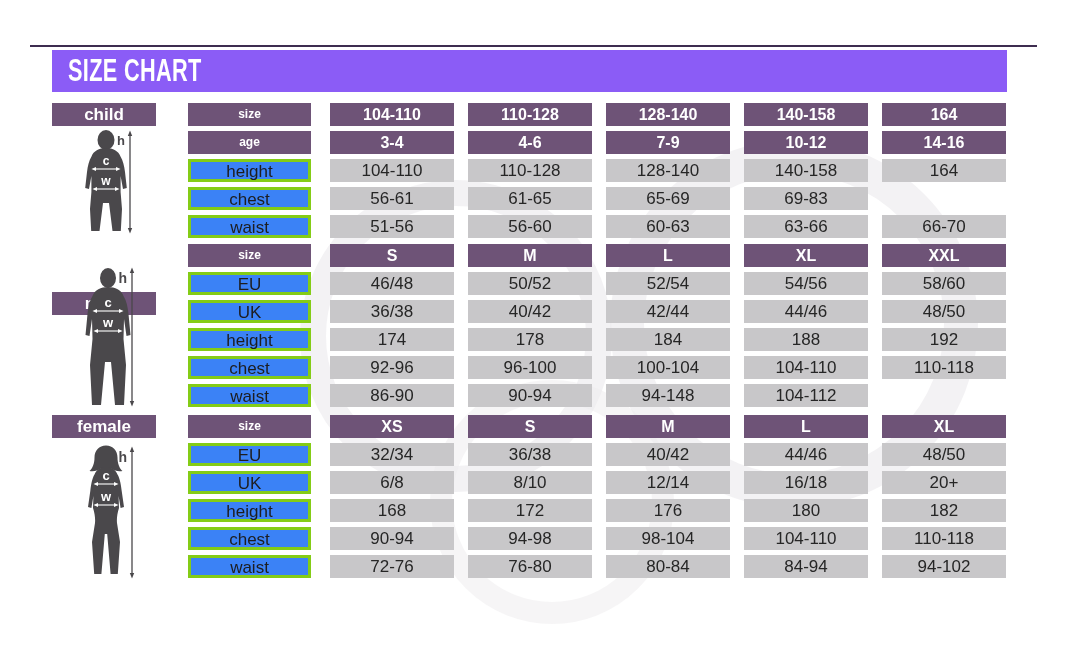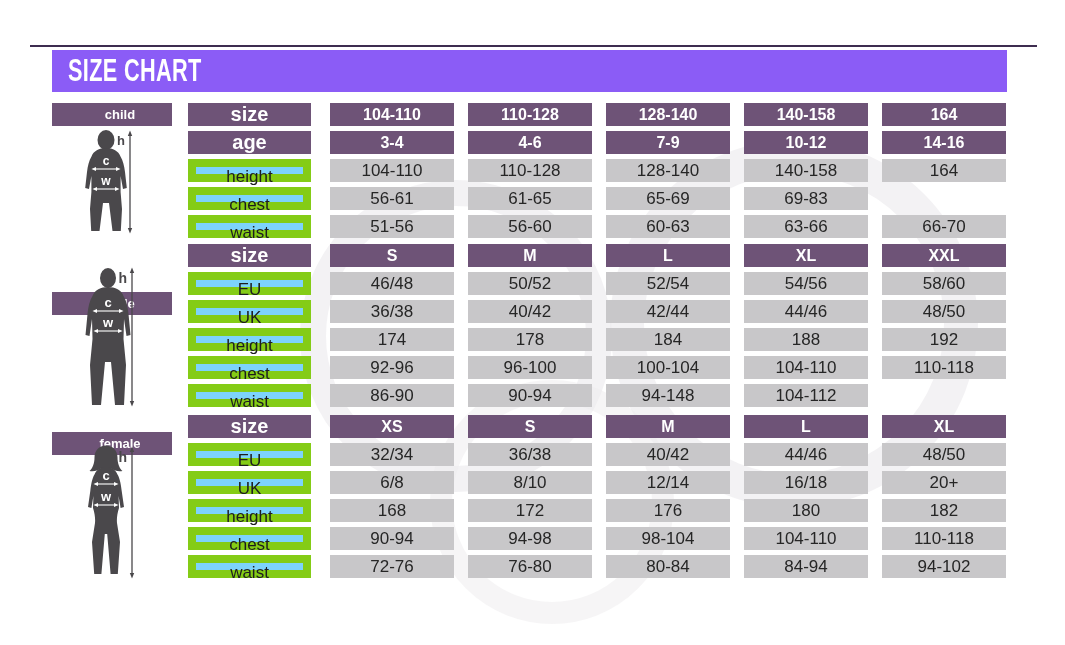--- a/index.html
+++ b/index.html
@@ -23,43 +23,43 @@
     background:#8b5cf6;display:flex;align-items:center;z-index:2;
   }
   .title-text{
     margin-left:16px;font-size:31px;font-weight:bold;color:#ffffff;
     letter-spacing:0.5px;white-space:nowrap;
     transform:scaleX(0.70);transform-origin:left center;
   }
 
   .side-label{
     position:absolute;left:52px;width:104px;height:23px;
-    background:#6E5377;color:#ffffff;font-weight:bold;font-size:13px;
-    text-align:center;line-height:23px;z-index:2;padding-left:16px;
+    background:#6E5377;color:#ffffff;font-weight:bold;font-size:17px;
+    text-align:center;line-height:23px;z-index:2;
   }
   #label-child{top:103px;}
   #label-male{top:244px;margin-top:48px;}
-  #label-female{top:432px;}
+  #label-female{top:415px;}
 
   .figure{position:absolute;left:62px;z-index:2;}
   #figure-child{top:129px;}
   #figure-male{top:266px;}
   #figure-female{top:444px;}
   svg text{font-family:"Liberation Sans",sans-serif;}
 
   .section-table{position:absolute;left:188px;z-index:2;}
   #table-child{top:103px;}
   #table-male{top:244px;}
   #table-female{top:415px;}
 
   .row{display:flex;height:23px;margin-bottom:5px;font-size:17px;}
   .lbl{width:123px;margin-right:19px;text-align:center;flex:none;}
-  .lbl-hdr{background:#6E5377;color:#ffffff;font-weight:bold;line-height:23px;font-size:20px;}
+  .lbl-hdr{background:#6E5377;color:#ffffff;font-weight:bold;line-height:23px;font-size:12px;}
   .lbl-plain{
-    background:#7dd3fc;border:8px solid #84cc16;box-sizing:border-box;
+    background:#3b82f6;border:3px solid #84cc16;box-sizing:border-box;
     line-height:19px;color:#1d1d1f;
   }
   .cell{width:124px;text-align:center;flex:none;}
   .cell + .cell{margin-left:14px;}
   .cell-hdr{background:#6E5377;color:#ffffff;font-weight:bold;line-height:23px;font-size:16px;}
   .cell-val{background:#C8C7C9;color:#262626;line-height:23px;}
 </style>
 </head>
 <body>
 

